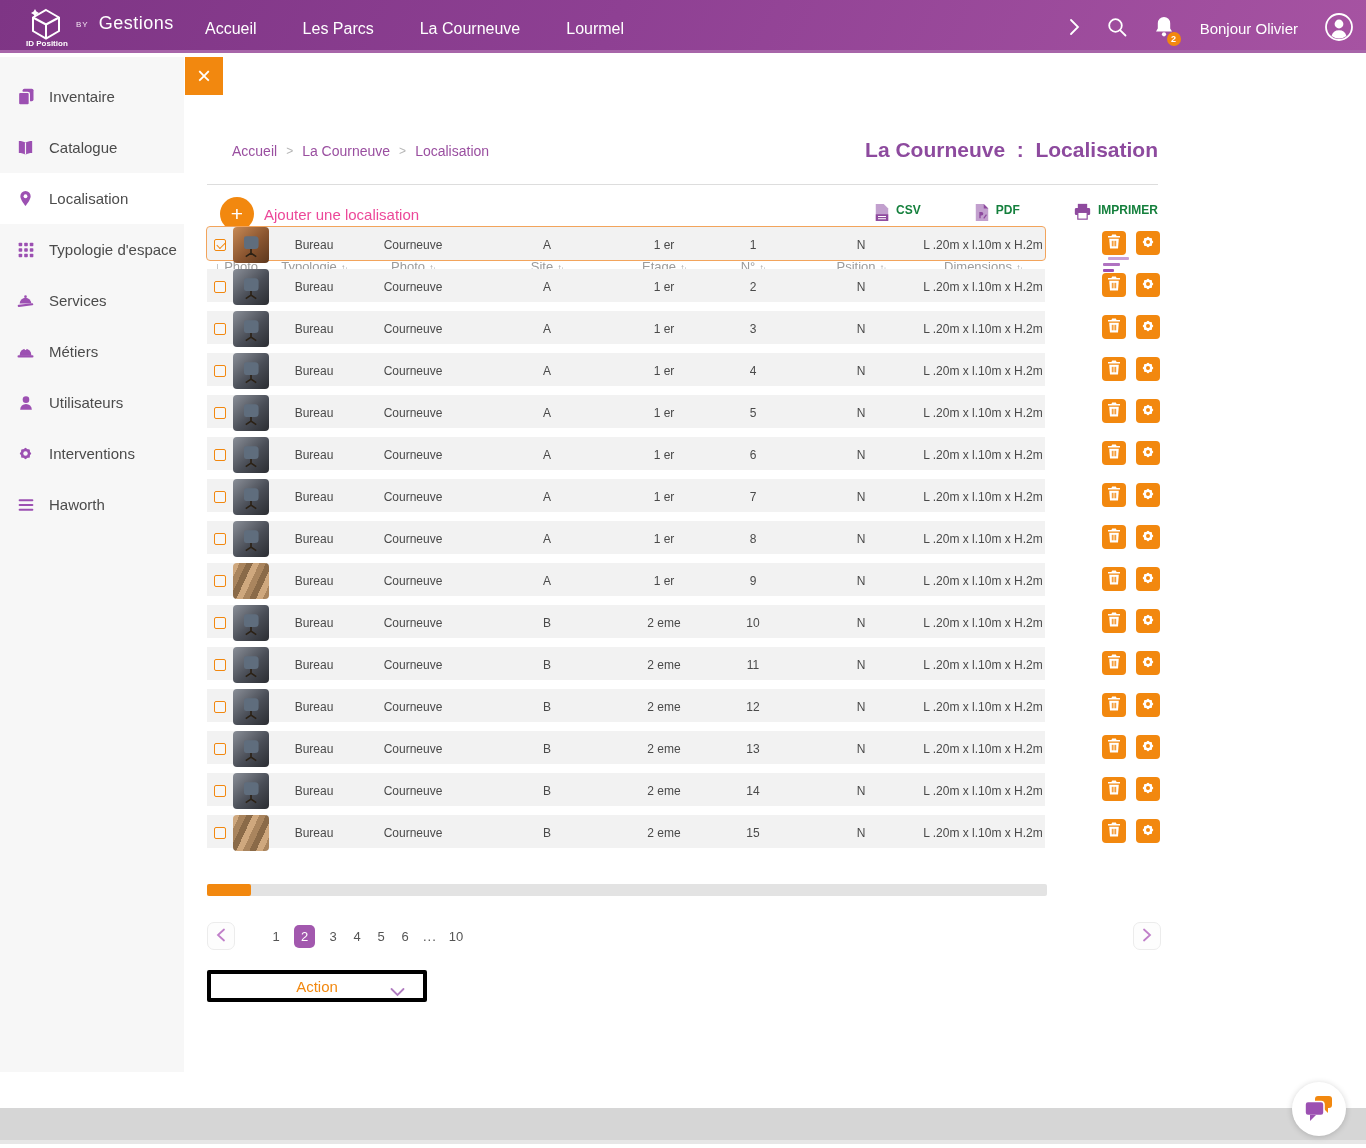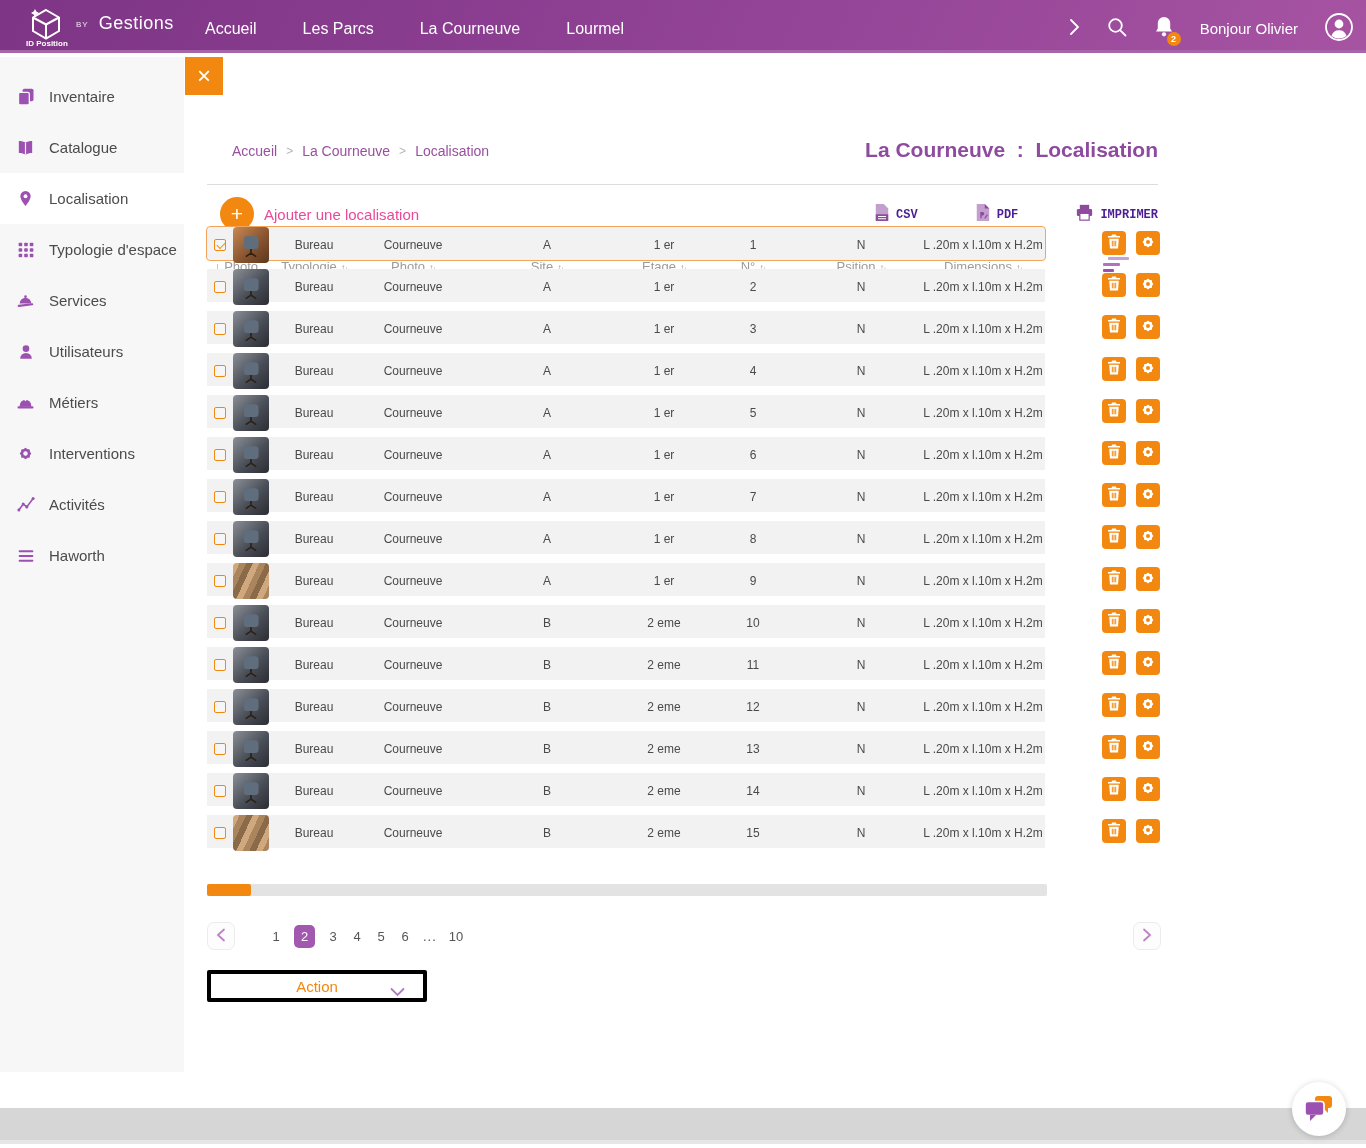--- a/index.html
+++ b/index.html
@@ -41,22 +41,22 @@
   .crumb { color:#9a4fa0; cursor:pointer; }
   .crumb-sep { color:#b5b5b5; font-size:12px; }
   .page-title { position:absolute; right:208px; top:81px; font-size:21px; color:#8d4a9e; }
   .divider { position:absolute; left:23px; top:127px; width:951px; height:1px; background:#ddd; }
 
   
   .add-btn { position:absolute; left:36px; top:140px; width:34px; height:34px; border-radius:50%;
              background:#F2880F; border:none; color:#fff; font-size:21px; line-height:32px; cursor:pointer; }
   .add-label { position:absolute; left:80px; top:149px; font-size:15px; color:#ec4899; cursor:pointer; }
   .export-group { position:absolute; left:690px; top:146px; width:284px; display:flex; justify-content:space-between; }
-  .export-btn { display:flex; align-items:center; gap:6px; background:none; border:none; cursor:pointer;
-                color:#4c1d95; font-size:12px; font-weight:bold; font-family:Liberation Mono, monospace; }
+  .export-btn { display:flex; gap:6px; background:none; border:none; cursor:pointer;
+                color:#15803d; font-size:12px; font-weight:bold; font-family:Liberation Sans, sans-serif; }
 
   
   .thead { position:absolute; left:23px; top:143px; width:838px; height:20px; margin-top:56px;
            display:grid; grid-template-columns:66px 82px 116px 152px 82px 96px 120px 124px;
            align-items:center; color:#9b9b9b; font-size:13px; }
   .th { text-align:center; cursor:pointer; white-space:nowrap; }
   .th.first { text-align:left; padding-left:7px; }
   .sort { font-size:10px; color:#9b9b9b; margin-left:4px; letter-spacing:-2px; }
   .sort .dn { position:relative; top:2px; }
   .filter-icn { position:absolute; left:896px; top:0; cursor:pointer; }
@@ -220,66 +220,52 @@
                 <path d="M5 15a7 7 0 0 1 14 0z"></path>
                 <circle cx="12" cy="6.8" r="1.6"></circle>
                 <rect x="2.6" y="15.6" width="18.8" height="2.6" rx="1.3" transform="rotate(-7 12 17)"></rect>
               </g>
             </svg>
         </span>
         <span class="side-label">Services</span>
       </div>
       <div class="side-item">
         <span class="icn">
-          <svg width="18" height="20" viewBox="0 0 24 24">
-              <g fill="#9c50b2">
-                <circle cx="12" cy="7.5" r="4.4"></circle>
-                <path d="M4.2 21a7.8 7.8 0 0 1 15.6 0z"></path>
-              </g>
-            </svg>
-        </span>
-        <span class="side-label">Utilisateurs</span>
-      </div>
-      <div class="side-item">
-        <span class="icn">
           <svg width="21" height="18" viewBox="0 0 24 22">
               <g fill="#9c50b2">
                 <path d="M5 14a7 7 0 0 1 14 0v1.5H5z"></path>
                 <rect x="2.2" y="15" width="19.6" height="2.8" rx="1.4"></rect>
                 <path d="M11 3.6h2v5h-2z" fill="#f7f7f7"></path>
               </g>
             </svg>
         </span>
         <span class="side-label">Métiers</span>
+      </div>
+      <div class="side-item">
+        <span class="icn">
+          <svg width="18" height="20" viewBox="0 0 24 24">
+              <g fill="#9c50b2">
+                <circle cx="12" cy="7.5" r="4.4"></circle>
+                <path d="M4.2 21a7.8 7.8 0 0 1 15.6 0z"></path>
+              </g>
+            </svg>
+        </span>
+        <span class="side-label">Utilisateurs</span>
       </div>
       <div class="side-item">
         <span class="icn">
           <svg width="19" height="19" viewBox="0 0 24 24">
               <g fill="#9c50b2">
                 <rect x="6.5" y="6.5" width="11" height="11" rx="1.5"></rect>
                 <rect x="6.5" y="6.5" width="11" height="11" rx="1.5" transform="rotate(45 12 12)"></rect>
                 <circle cx="12" cy="12" r="2.8" fill="#f7f7f7"></circle>
               </g>
             </svg>
         </span>
         <span class="side-label">Interventions</span>
-      </div>
-      <div class="side-item">
-        <span class="icn">
-          <svg width="20" height="19" viewBox="0 0 24 24" fill="none">
-              <polyline points="3,19 8.5,11.5 13,15 21,4.5" stroke="#9c50b2" stroke-width="2"></polyline>
-              <g fill="#9c50b2">
-                <circle cx="3" cy="19" r="1.9"></circle>
-                <circle cx="8.5" cy="11.5" r="1.9"></circle>
-                <circle cx="13" cy="15" r="1.9"></circle>
-                <circle cx="21" cy="4.5" r="1.9"></circle>
-              </g>
-            </svg>
-        </span>
-        <span class="side-label">Activités</span>
       </div>
       <div class="side-item">
         <span class="icn">
           <svg width="18" height="14" viewBox="0 0 22 16">
               <g fill="#9c50b2">
                 <rect x="2" y="1" width="18" height="2.4" rx="1.2"></rect>
                 <rect x="2" y="6.8" width="18" height="2.4" rx="1.2"></rect>
                 <rect x="2" y="12.6" width="18" height="2.4" rx="1.2"></rect>
               </g>
             </svg>

